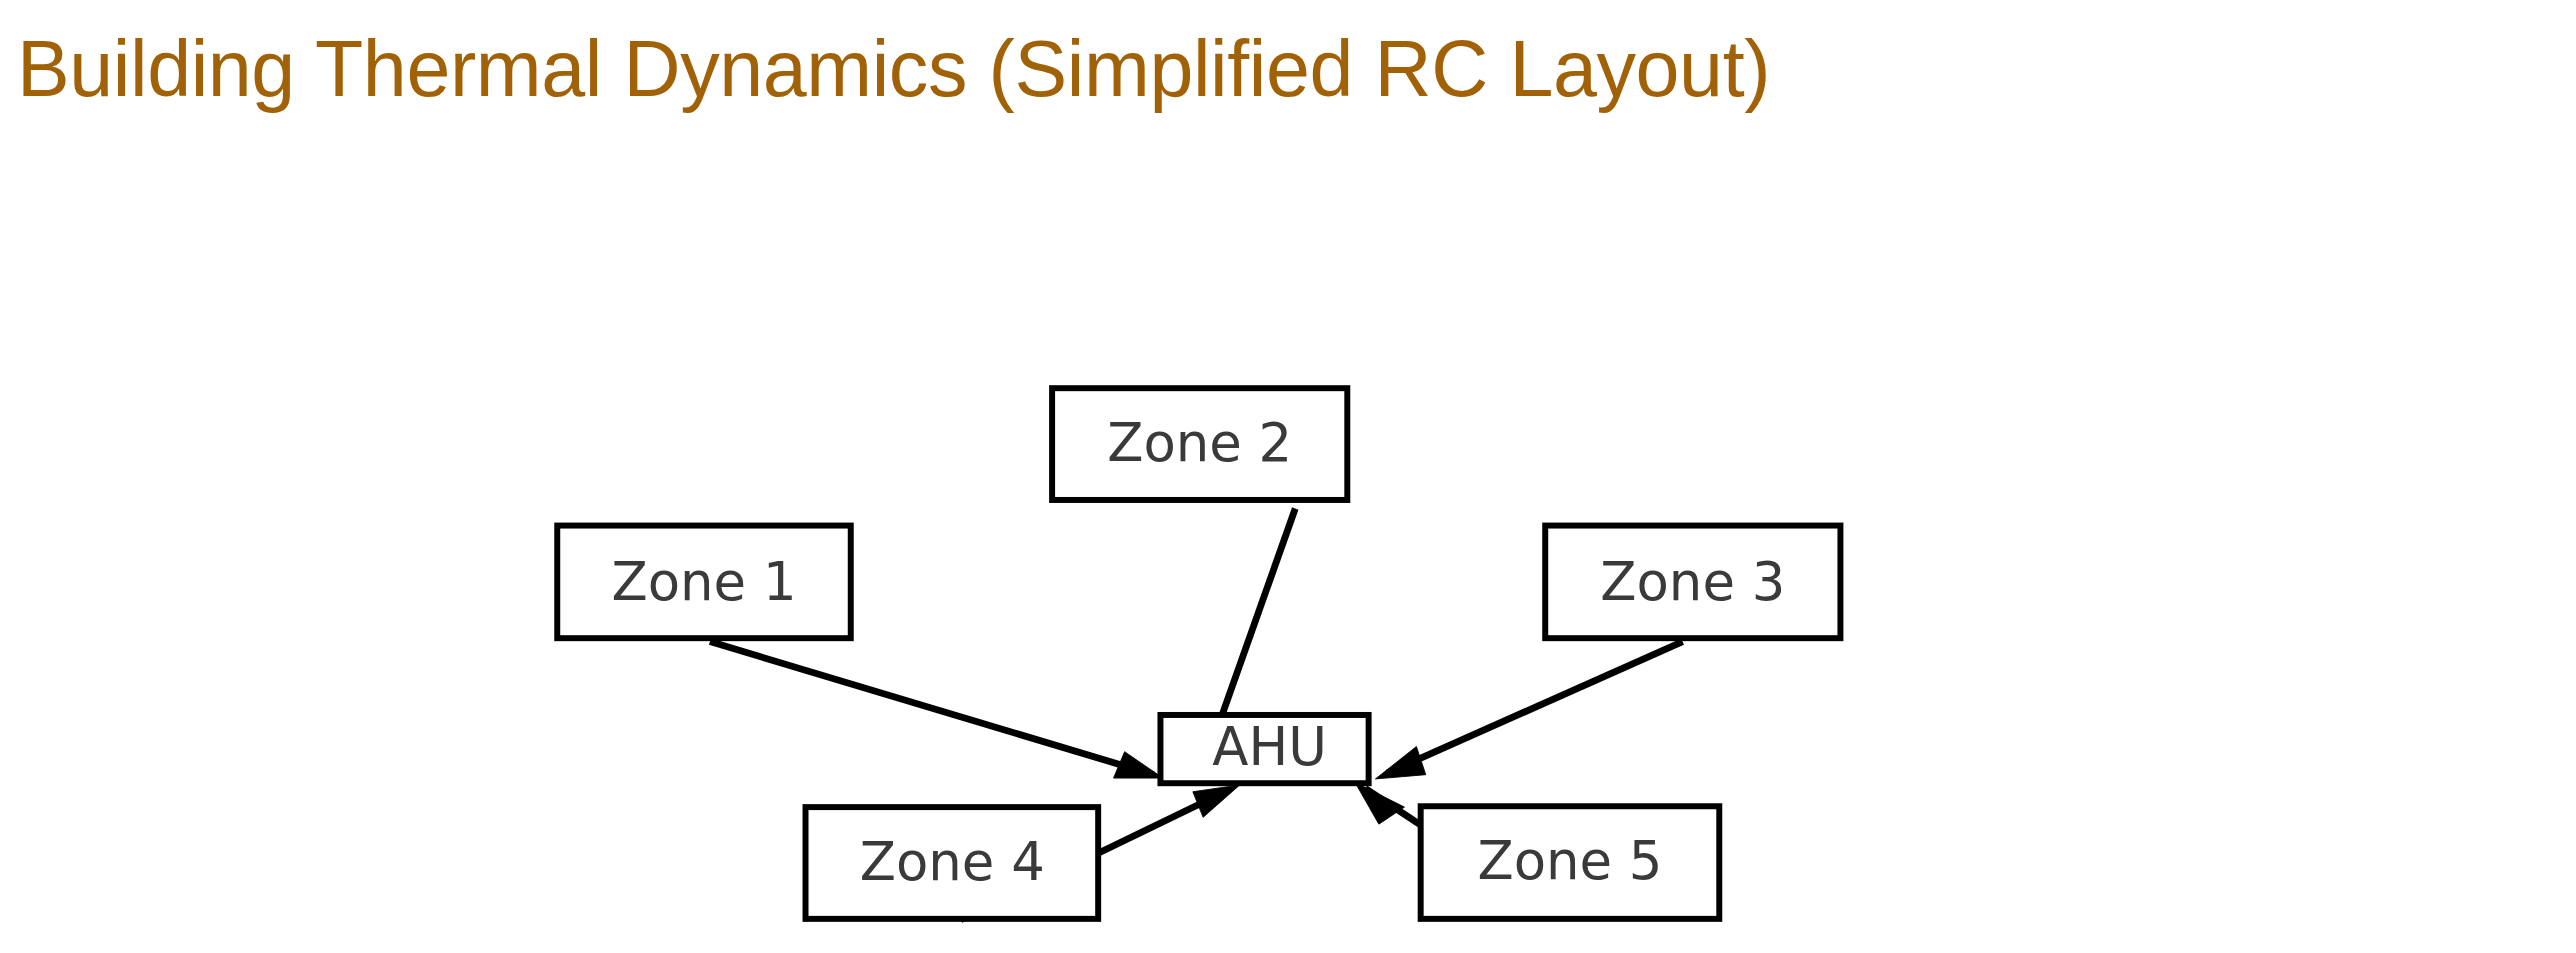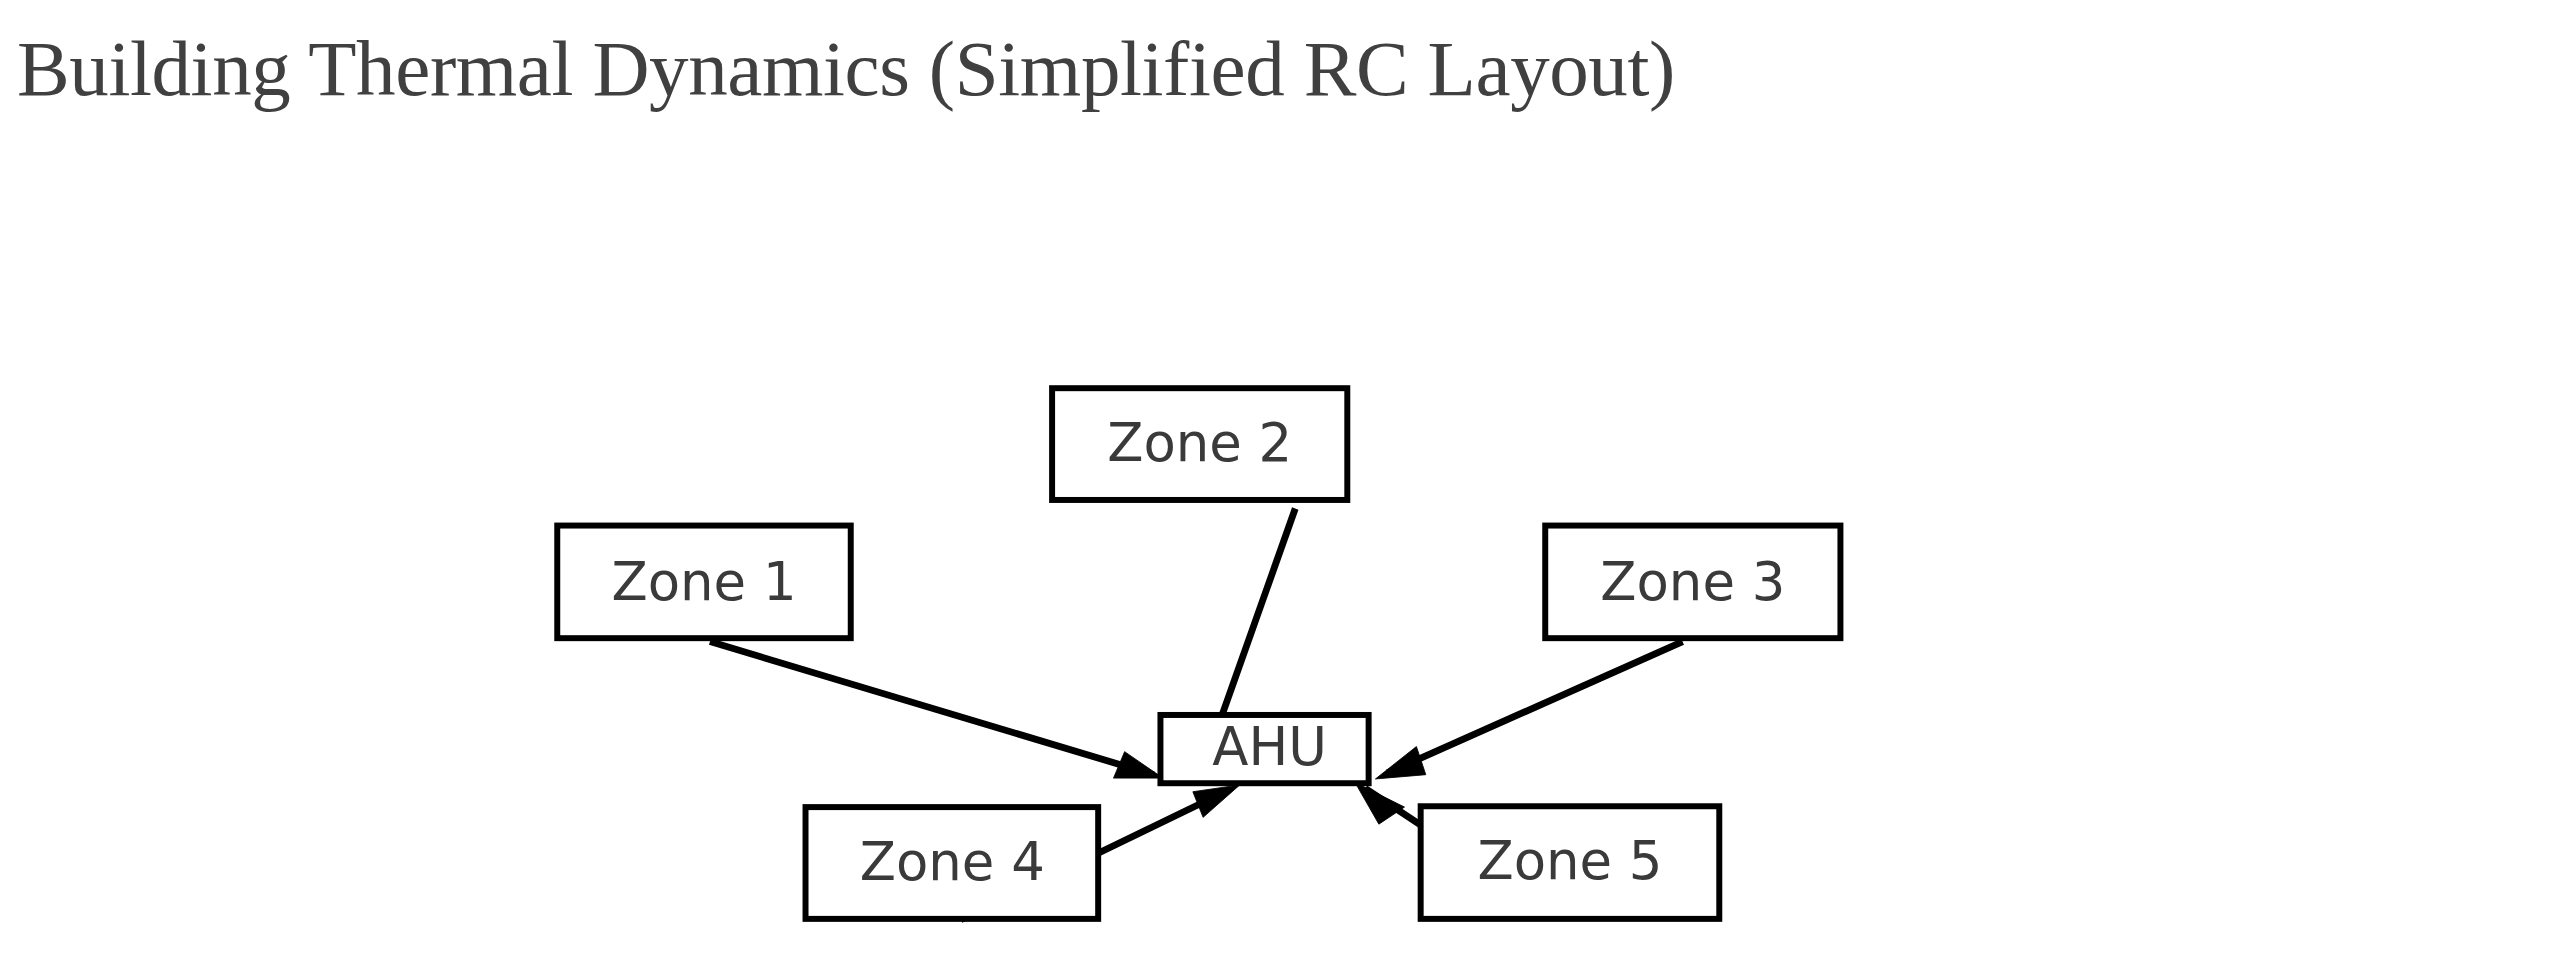--- a/index.html
+++ b/index.html
@@ -22,23 +22,23 @@
   #figure-title {
     position: absolute;
     left: 17px;
     top: 0px;
     width: 2551px;
     height: 137px;
     line-height: 137px;
     font-size: 79px;
     font-weight: 400;
     letter-spacing: -0.4px;
-    color: #404040;
+    color: #a16207;
     white-space: nowrap;
-    font-family: Liberation Serif, serif;
+    font-family: Liberation Sans, sans-serif;
   }
   #graph-canvas {
     position: absolute;
     left: 0;
     top: 0;
     width: 2576px;
     height: 953px;
   }
   .gnode-label {
     font-family: "DejaVu Sans", sans-serif;

